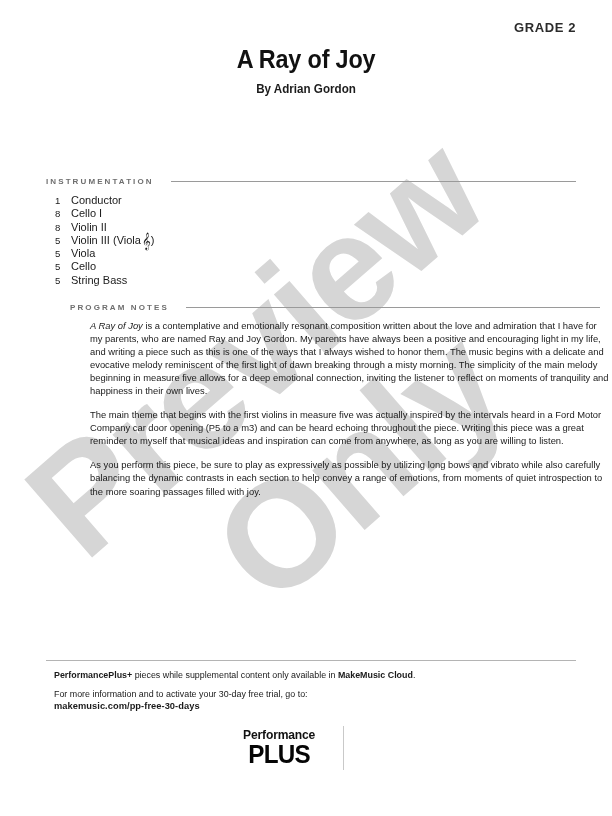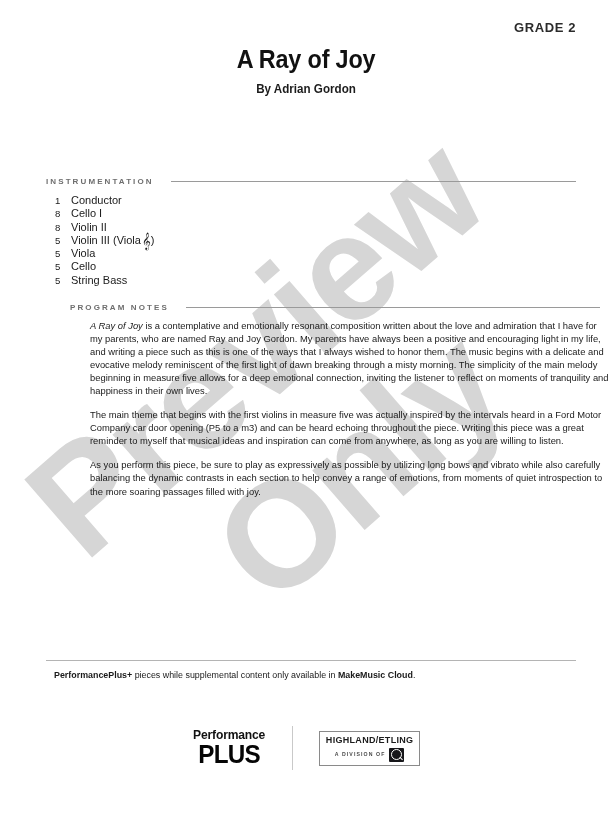--- a/index.html
+++ b/index.html
@@ -336,33 +336,28 @@
       <p>The main theme that begins with the first violins in measure five was actually inspired by the intervals heard in a Ford Motor Company car door opening (P5 to a m3) and can be heard echoing throughout the piece. Writing this piece was a great reminder to myself that musical ideas and inspiration can come from anywhere, as long as you are willing to listen.</p>
       <p>As you perform this piece, be sure to play as expressively as possible by utilizing long bows and vibrato while also carefully balancing the dynamic contrasts in each section to help convey a range of emotions, from moments of quiet introspection to the more soaring passages filled with joy.</p>
     </div>
 
     <div class="footer-rule"></div>
 
     <div class="footer-text">
       <div class="blk">
         <div><b>PerformancePlus+</b><span> pieces while supplemental content only available in </span><b>MakeMusic Cloud</b><span>.</span></div>
       </div>
+      <div class="blk">
+        <div>For more information and to activate your 30-day free trial, go to:</div>
+        <div class="footer-url">makemusic.com/pp-free-30-days</div>
+      </div>
     </div>
 
     <div class="logos">
       <div class="pp-logo">
         <span class="pp-top">Performance</span>
         <span class="pp-bottom">PLUS</span>
       </div>
       <div class="logo-divider"></div>
-      <div class="he-logo">
-        <span class="he-top">HIGHLAND/ETLING</span>
-        <span class="he-bottom">
-          <span class="he-div">A DIVISION OF</span>
-          <span class="alfred-mark">
-              <span class="a-ring"></span>
-            </span>
-        </span>
-      </div>
     </div>
 
   </div>
 </div>
 
 </body></html>

